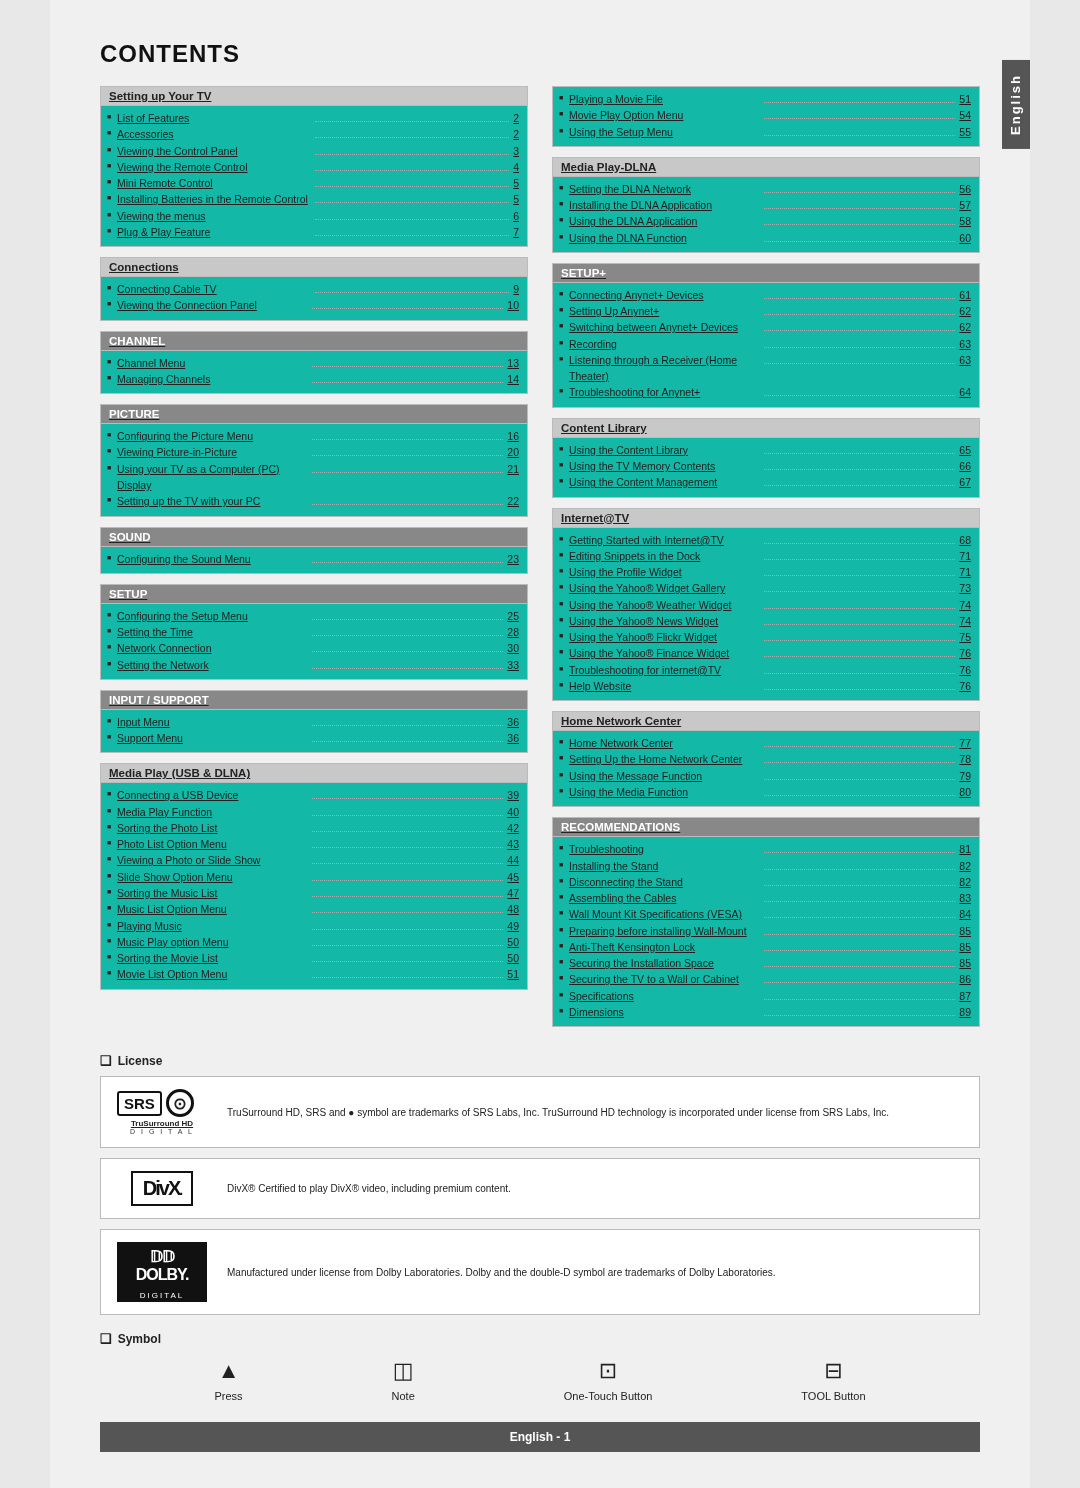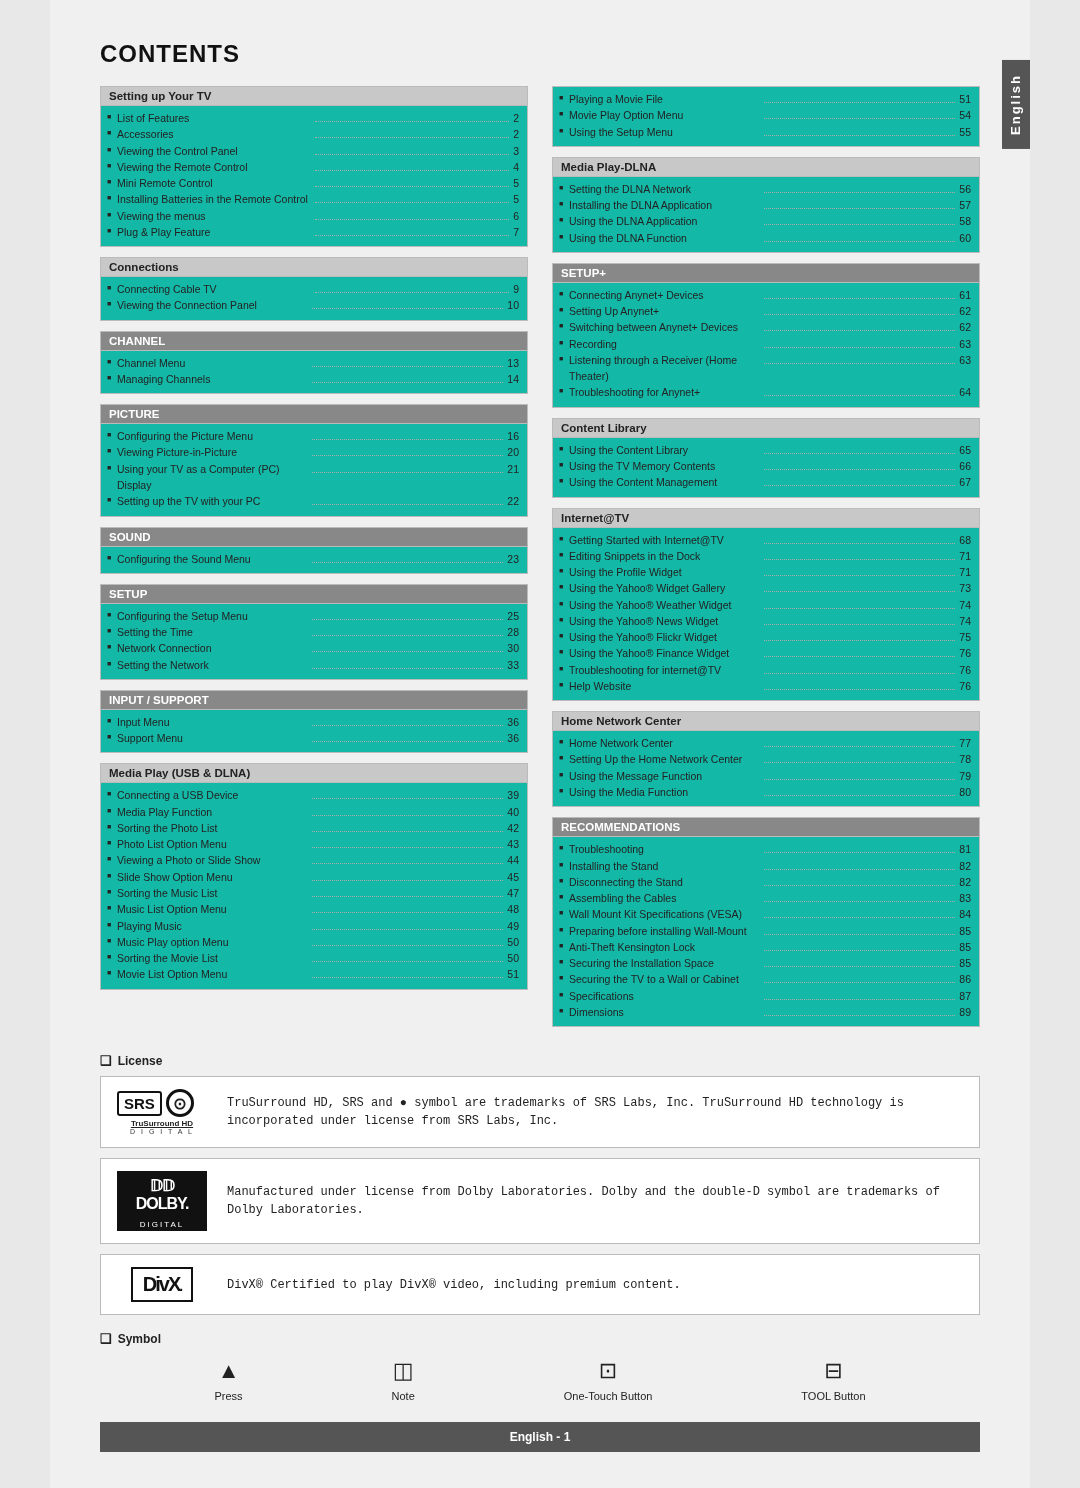--- a/index.html
+++ b/index.html
@@ -44,20 +44,21 @@
       font-weight: bold;
       margin-bottom: 18px;
       color: #111;
       text-transform: uppercase;
       letter-spacing: 1px;
     }
 
     .two-col {
       display: flex;
       gap: 24px;
+      text-decoration: underline;
     }
 
     .col {
       flex: 1;
     }
 
     .section {
       margin-bottom: 10px;
       border: 1px solid #bbb;
     }
@@ -127,24 +128,23 @@
       align-items: center;
       gap: 20px;
     }
 
     .license-logo {
       flex: 0 0 90px;
       text-align: center;
     }
 
     .license-text {
-      font-size: 12px;
+      font-size: 10px;
       line-height: 1.5;
       color: #222;
-      font-family: Liberation Mono, monospace;
     }
 
     .srs-brand {
       font-size: 9px;
       font-weight: bold;
       text-align: center;
     }
 
     
     .symbol-section {
@@ -688,31 +688,31 @@
           <div style="border:3px solid #111;border-radius:50%;width:28px;height:28px;display:flex;align-items:center;justify-content:center;font-size:16px;font-weight:bold;">⊙</div>
         </div>
         <div class="srs-brand" style="font-size:8px;font-weight:bold;margin-top:2px;text-decoration:underline;">TruSurround HD</div>
         <div style="font-size:7px;letter-spacing:2px;color:#333;">D I G I T A L</div>
       </div>
       <div class="license-text">TruSurround HD, SRS and ● symbol are trademarks of SRS Labs, Inc. TruSurround HD technology is incorporated under license from SRS Labs, Inc.</div>
     </div>
 
     <div class="license-box">
       <div class="license-logo">
+        <div style="border:2px solid #111;padding:4px 10px;font-weight:bold;font-size:20px;letter-spacing:-2px;color:#111;display:inline-block;">DivX<span style="font-size:14px;">.</span></div>
+      </div>
+      <div class="license-text">DivX® Certified to play DivX® video, including premium content.</div>
+    </div>
+
+    <div class="license-box">
+      <div class="license-logo">
         <div style="background:#111;color:white;padding:5px 14px;font-weight:bold;font-size:16px;letter-spacing:-1px;display:inline-block;">𝔻𝔻 DOLBY.</div>
         <div style="background:#111;color:white;font-size:8px;padding:2px 6px;text-align:center;letter-spacing:2px;">DIGITAL</div>
       </div>
       <div class="license-text">Manufactured under license from Dolby Laboratories. Dolby and the double-D symbol are trademarks of Dolby Laboratories.</div>
-    </div>
-
-    <div class="license-box">
-      <div class="license-logo">
-        <div style="border:2px solid #111;padding:4px 10px;font-weight:bold;font-size:20px;letter-spacing:-2px;color:#111;display:inline-block;">DivX<span style="font-size:14px;">.</span></div>
-      </div>
-      <div class="license-text">DivX® Certified to play DivX® video, including premium content.</div>
     </div>
   </div>
 
   <div class="symbol-section">
     <div class="symbol-label">Symbol</div>
     <div class="symbols-row" id="symbols-row">
         <div class="symbol-item">
           <span class="symbol-icon">▲</span>
           <div class="symbol-name">Press</div>
         </div>

